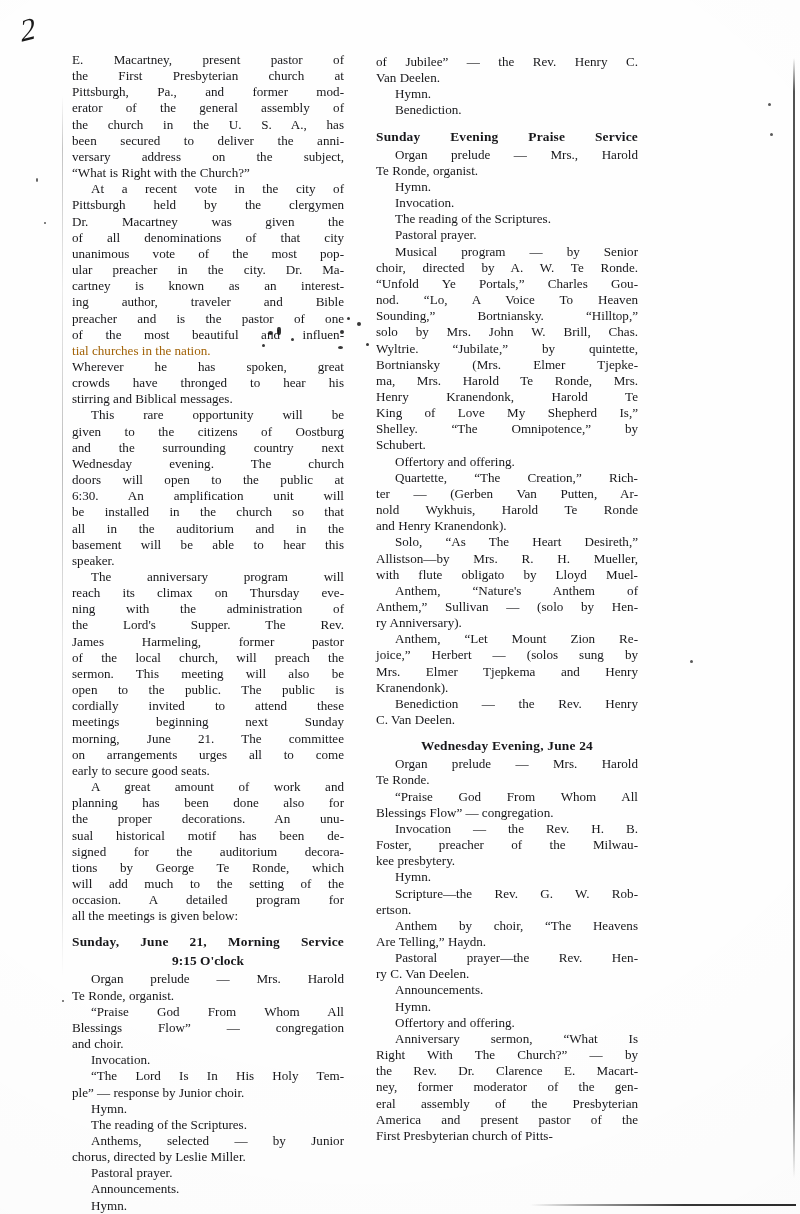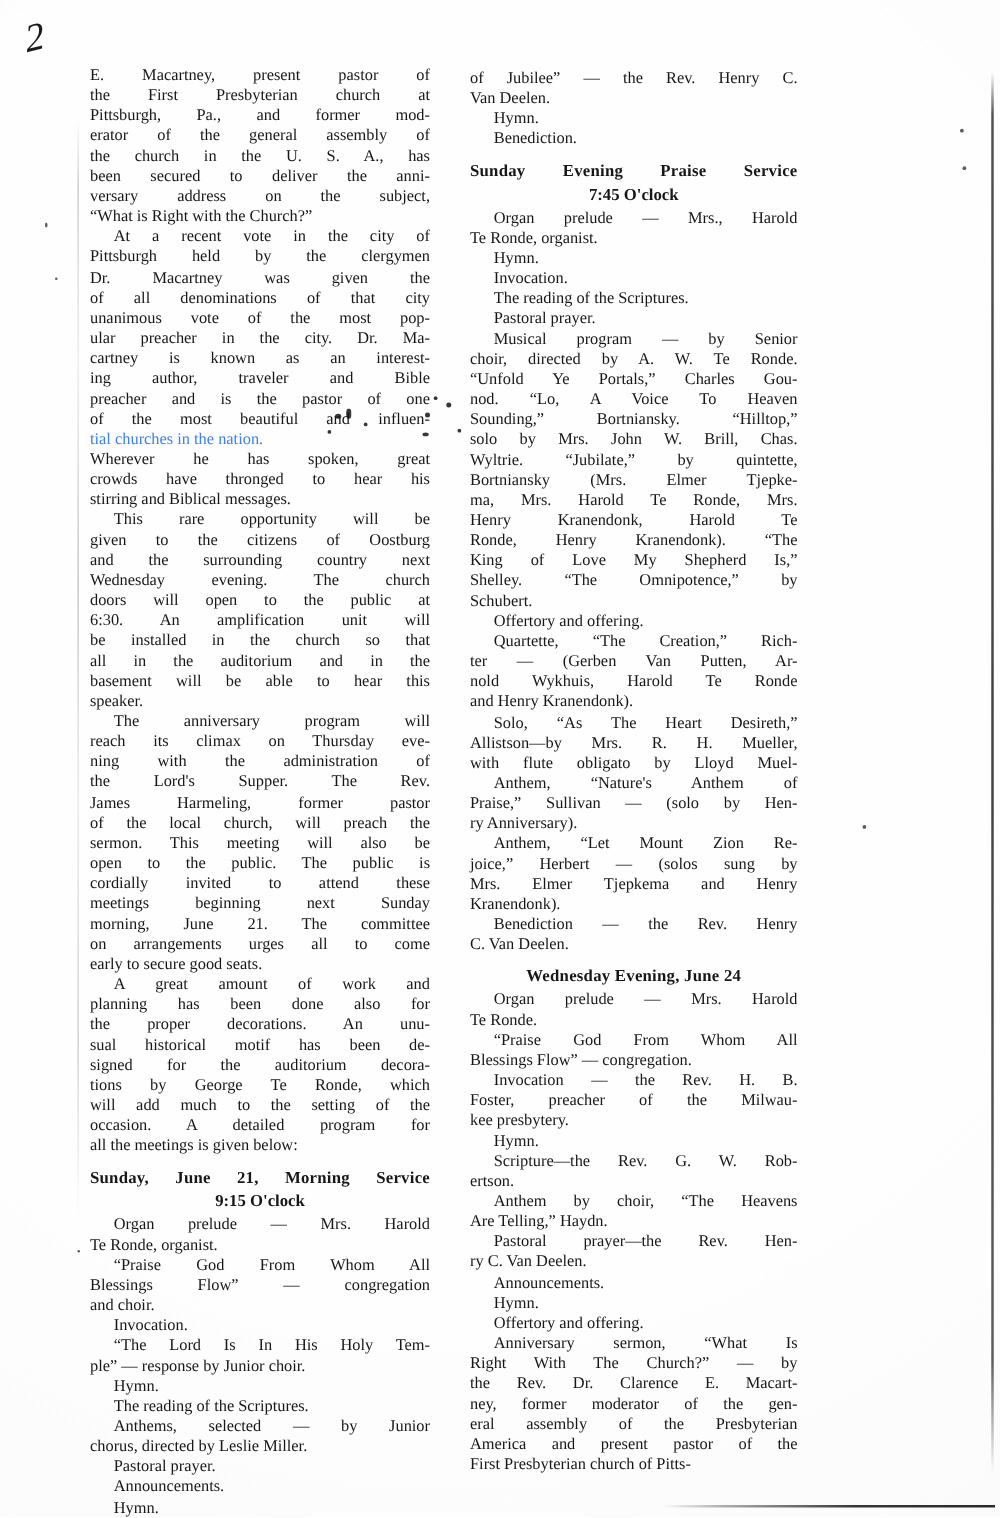--- a/index.html
+++ b/index.html
@@ -136,21 +136,21 @@
     position: relative;
     filter: blur(0.16px);
   }
   .ink-blob {
     position: absolute;
     background: #141414;
     border-radius: 50%;
     opacity: 0.85;
     pointer-events: none;
   }
-  .faint { color: #3b82f6; }
+  .faint { color: #a16207; }
 </style>
 </head>
 <body>
 
 <div id="page">
 
   <div id="paper-tint"></div>
 
   <div id="hand-mark">2</div>
 
@@ -287,21 +287,20 @@
       <span class="ln last">Van Deelen.</span>
     </p>
     <p class="para noindent">
       <span class="ln last indent">Hymn.</span>
     </p>
     <p class="para noindent">
       <span class="ln last indent">Benediction.</span>
     </p>
 
     <div class="heading wide">Sunday Evening Praise Service</div>
-    <div class="heading-sub">7:45 O'clock</div>
 
     <p class="para noindent">
       <span class="ln indent">Organ prelude — Mrs., Harold</span>
       <span class="ln last">Te Ronde, organist.</span>
     </p>
     <p class="para noindent">
       <span class="ln last indent">Hymn.</span>
     </p>
     <p class="para noindent">
       <span class="ln last indent">Invocation.</span>
@@ -317,21 +316,20 @@
       <span class="ln indent">Musical program — by Senior</span>
       <span class="ln">choir, directed by A. W. Te Ronde.</span>
       <span class="ln blotch">“Unfold Ye Portals,” Charles Gou-</span>
       <span class="ln blotch">nod. “Lo, A Voice To Heaven</span>
       <span class="ln">Sounding,” Bortniansky. “Hilltop,”</span>
       <span class="ln">solo by Mrs. John W. Brill, Chas.</span>
       <span class="ln">Wyltrie. “Jubilate,” by quintette,</span>
       <span class="ln">Bortniansky (Mrs. Elmer Tjepke-</span>
       <span class="ln">ma, Mrs. Harold Te Ronde, Mrs.</span>
       <span class="ln">Henry Kranendonk, Harold Te</span>
-      <span class="ln">Ronde, Henry Kranendonk). “The</span>
       <span class="ln">King of Love My Shepherd Is,”</span>
       <span class="ln">Shelley. “The Omnipotence,” by</span>
       <span class="ln last">Schubert.</span>
     </p>
 
     <p class="para noindent">
       <span class="ln last indent">Offertory and offering.</span>
     </p>
     <p class="para noindent">
       <span class="ln indent">Quartette, “The Creation,” Rich-</span>
@@ -339,21 +337,21 @@
       <span class="ln">nold Wykhuis, Harold Te Ronde</span>
       <span class="ln last">and Henry Kranendonk).</span>
     </p>
     <p class="para noindent">
       <span class="ln indent">Solo, “As The Heart Desireth,”</span>
       <span class="ln">Allistson—by Mrs. R. H. Mueller,</span>
       <span class="ln">with flute obligato by Lloyd Muel-</span>
     </p>
     <p class="para noindent">
       <span class="ln indent">Anthem, “Nature's Anthem of</span>
-      <span class="ln">Praise,” Sullivan — (solo by Hen-</span>
+      <span class="ln">Anthem,” Sullivan — (solo by Hen-</span>
       <span class="ln last">ry Anniversary).</span>
     </p>
     <p class="para noindent">
       <span class="ln indent">Anthem, “Let Mount Zion Re-</span>
       <span class="ln">joice,” Herbert — (solos sung by</span>
       <span class="ln">Mrs. Elmer Tjepkema and Henry</span>
       <span class="ln last">Kranendonk).</span>
     </p>
     <p class="para noindent">
       <span class="ln indent">Benediction — the Rev. Henry</span>

